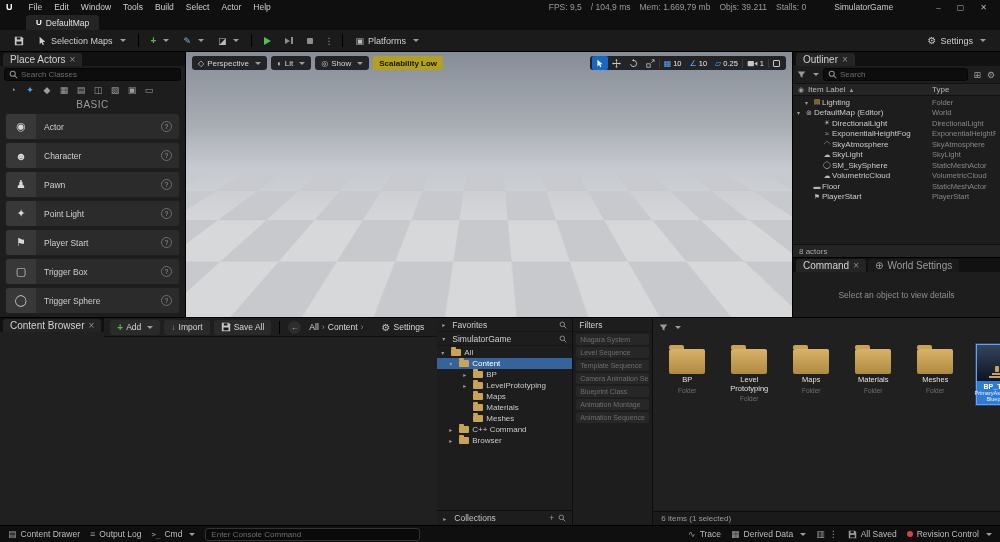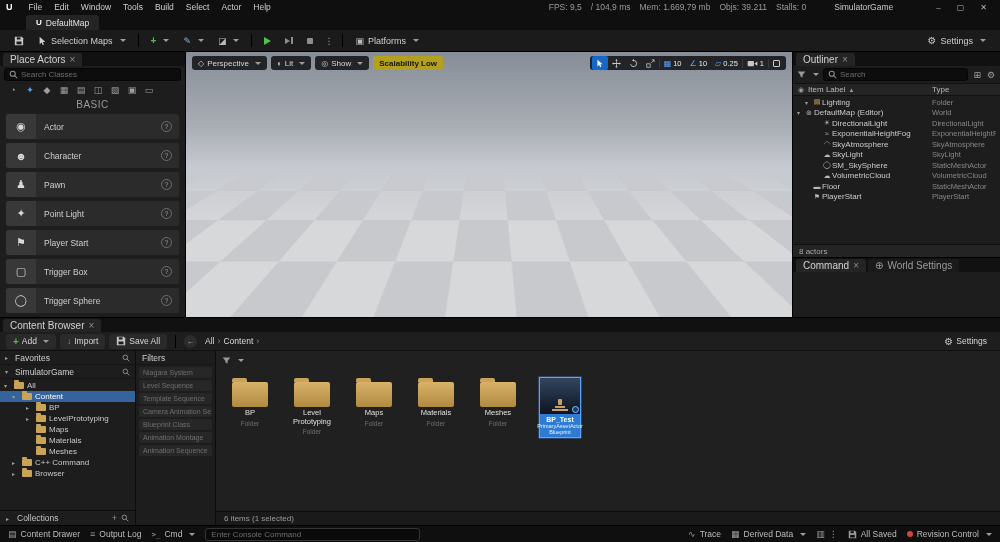--- a/index.html
+++ b/index.html
@@ -95,21 +95,21 @@
 .o-name{flex:1;white-space:nowrap;overflow:hidden;min-width:0}
 .o-typev{width:64px;flex:none;color:#878787;white-space:nowrap;overflow:hidden;font-size:7.5px}
 .o-row.ind1{padding-left:12px}
 .o-row.ind2{padding-left:22px}
 .o-row.gold .o-glyph{color:#c9a356}
 .o-footer{height:13px;background:#242424;border-top:1px solid #111;display:flex;align-items:center;padding:0 6px;color:#a5a5a5;font-size:8px;flex:none}
 .details{flex:1;display:flex;flex-direction:column;min-height:0}
 .d-body{flex:1;display:flex;align-items:center;justify-content:center;color:#8f8f8f;font-size:8.5px}
 
 
-.cb{height:208px;display:flex;flex-direction:column;border-top:1px solid #000;background:#202020;flex:none}
+.cb{height:208px;display:flex;flex-direction:row;border-top:1px solid #000;background:#202020;flex:none}
 .cb-toolbar{height:19px;display:flex;align-items:center;gap:4px;padding:0 6px;background:#1e1e1e;border-bottom:1px solid #101010;flex:none}
 .cb-btn{display:flex;align-items:center;gap:3px;background:#2a2a2a;border-radius:3px;height:15px;padding:0 7px;color:#d6d6d6;font-size:8.5px}
 .circle-btn{width:13px;height:13px;border-radius:50%;background:#2d2d2d;display:flex;align-items:center;justify-content:center;color:#b5b5b5;font-size:8px;flex:none}
 .crumbs{display:flex;align-items:center;margin-left:4px}
 .crumb-wrap{display:flex;align-items:center}
 .crumb{color:#dadada;font-size:8.5px}
 .crumb-sep{color:#8a8a8a;margin:0 3px}
 .cb-body{flex:1;display:flex;min-height:0}
 .cb-src{width:136px;border-right:1px solid #0c0c0c;display:flex;flex-direction:column;background:#1d1d1d;min-height:0;flex:none}
 .src-head{display:flex;align-items:center;gap:3px;height:14px;padding:0 5px;color:#cfcfcf;font-size:8.5px;flex:none;border-bottom:1px solid #161616}
@@ -518,20 +518,23 @@
       <div class="details">
         <div class="ptabs">
           <div class="ptab">
             <span>Command</span>
             <span class="tclose">×</span>
           </div>
           <div class="ptab off">
             <span>⊕</span>
             <span>World Settings</span>
           </div>
+        </div>
+        <div class="d-body">
+          <span>Select an object to view details</span>
         </div>
       </div>
     </aside>
   </div>
 
   <section class="cb">
     <div class="ptabs">
       <div class="ptab">
         <span>Content Browser</span>
         <span class="tclose">×</span>

